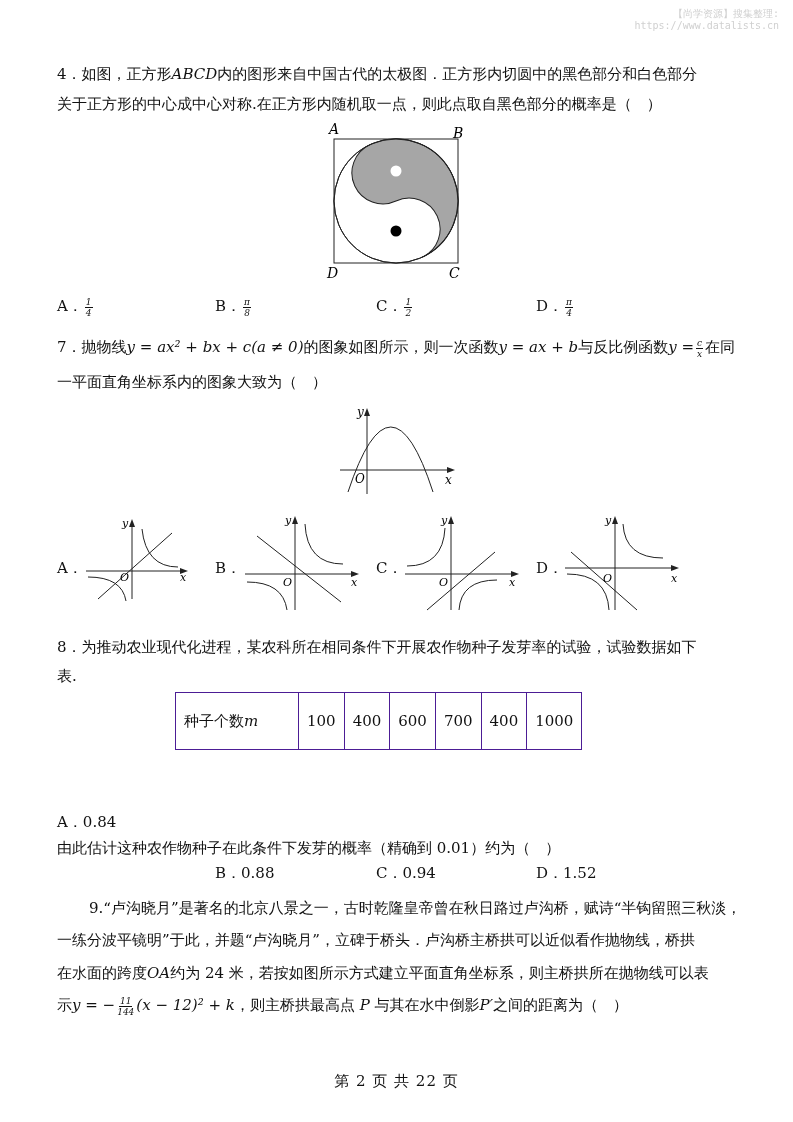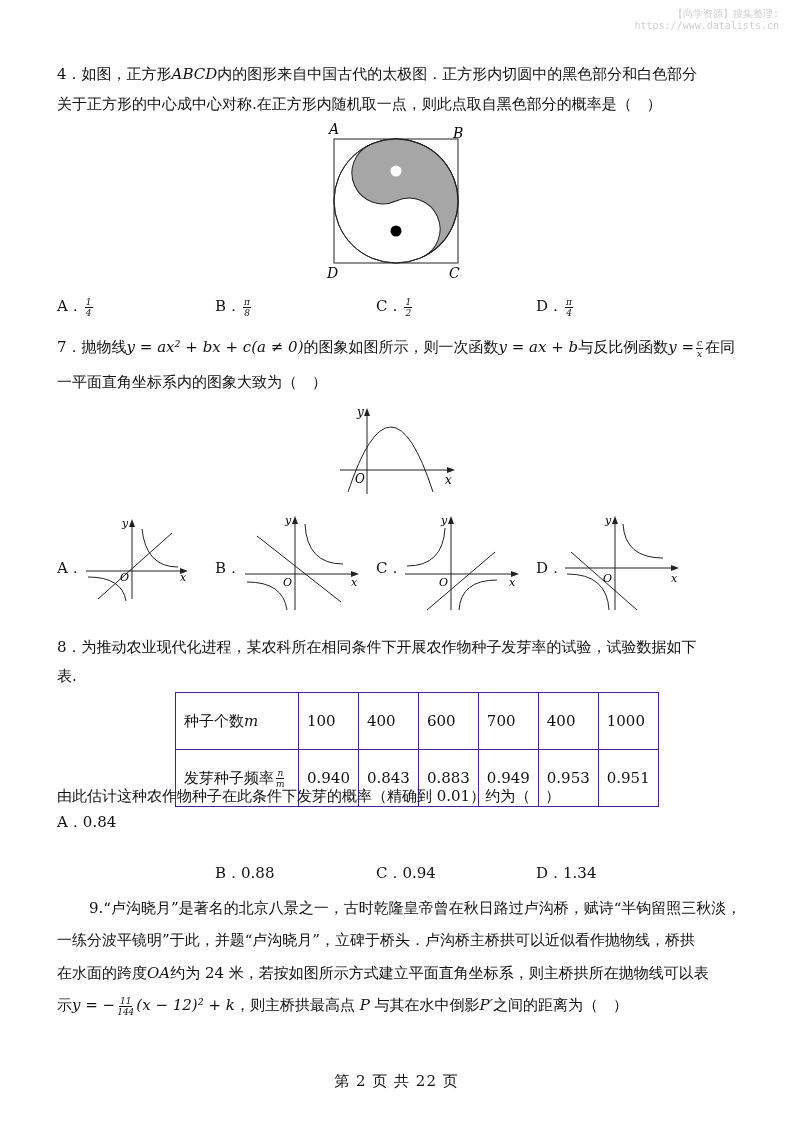--- a/index.html
+++ b/index.html
@@ -154,40 +154,28 @@
   <tbody>
       <tr>
     <td style="width:106px;"><span>种子个数</span><span class="math">m</span></td>
     <td>100</td>
     <td>400</td>
     <td>600</td>
     <td>700</td>
     <td>400</td>
     <td>1000</td>
   </tr>
-  <tr>
-    <td><span>发芽种子频率</span><span class="frac">
-            <span class="num">n</span>
-            <span>m</span>
-          </span></td>
-    <td>0.940</td>
-    <td>0.843</td>
-    <td>0.883</td>
-    <td>0.949</td>
-    <td>0.953</td>
-    <td>0.951</td>
-  </tr>
 </tbody>
   </table>
 
-<div class="abs line" style="left:57px; top:786px;text-align:right;">由此估计这种农作物种子在此条件下发芽的概率（精确到 0.01）约为（　）</div>
+<div class="abs line" style="left:57px; top:838px;text-align:right;">由此估计这种农作物种子在此条件下发芽的概率（精确到 0.01）约为（　）</div>
 <div class="abs opt" style="left:57px; top:812px;">A．0.84</div>
 <div class="abs opt" style="left:215px; top:863px;">B．0.88</div>
 <div class="abs opt" style="left:376px; top:863px;">C．0.94</div>
-<div class="abs opt" style="left:536px; top:863px;">D．1.34</div>
+<div class="abs opt" style="left:536px; top:863px;">D．1.52</div>
 
 <div class="abs line" style="left:57px; top:898px;margin-left:32px;">9.“卢沟晓月”是著名的北京八景之一，古时乾隆皇帝曾在秋日路过卢沟桥，赋诗“半钩留照三秋淡，</div>
 <div class="abs line" style="left:57px; top:930px;">一练分波平镜明”于此，并题“卢沟晓月”，立碑于桥头．卢沟桥主桥拱可以近似看作抛物线，桥拱</div>
 <div class="abs line" style="left:57px; top:963px;">
   <span>在水面的跨度</span><span class="math">OA</span><span>约为 24 米，若按如图所示方式建立平面直角坐标系，则主桥拱所在抛物线可以表</span>
 </div>
 <div class="abs line" style="left:57px; top:995px;">
   <span>示</span><span class="math">y = −</span><span class="frac">
       <span class="num">11</span>
       <span>144</span>

